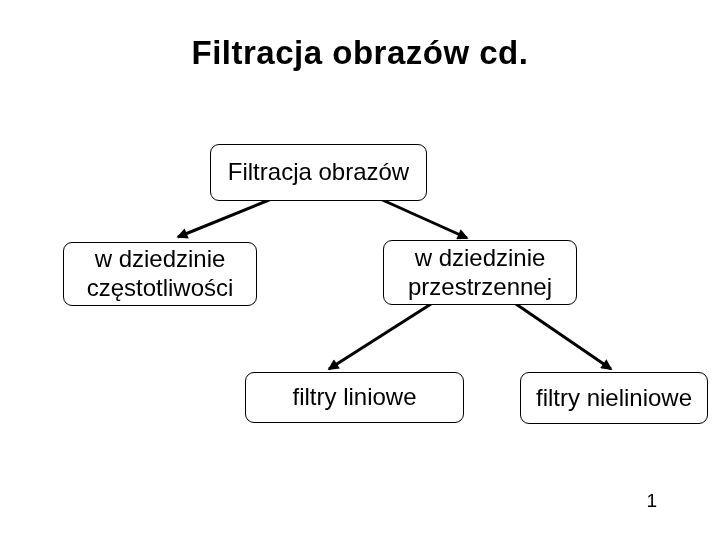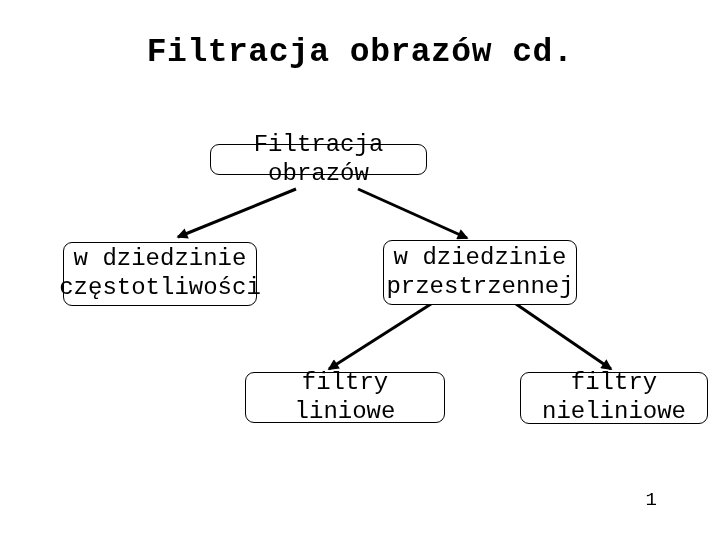--- a/index.html
+++ b/index.html
@@ -2,21 +2,21 @@
 <html><head>
 <meta charset="utf-8">
 <style>
   html, body { margin: 0; padding: 0; background: #fff; }
   .slide {
     position: relative;
     width: 720px;
     height: 540px;
     background: #ffffff;
     overflow: hidden;
-    font-family: Liberation Mono, monospace;
+    font-family: Liberation Sans, sans-serif;
     color: #000;
   }
   .title {
     position: absolute;
     left: 0;
     top: 36px;
     width: 720px;
     text-align: center;
     font-weight: bold;
     font-size: 33px;
@@ -35,24 +35,24 @@
     justify-content: center;
     text-align: center;
     border: 1px solid #000000;
     border-radius: 9px;
     background: #ffffff;
     font-size: 24px;
     line-height: 1.2;
     white-space: pre-line;
     box-sizing: border-box;
   }
-  #node-root      { left: 210px; top: 144px; width: 217px; height: 31px; }
+  #node-root      { left: 210px; top: 144px; width: 217px; height: 57px; }
   #node-frequency { left:  63px; top: 242px; width: 194px; height: 64px; }
   #node-spatial   { left: 383px; top: 240px; width: 194px; height: 65px; }
-  #node-linear    { left: 245px; top: 372px; width: 200px; height: 51px; }
+  #node-linear    { left: 245px; top: 372px; width: 219px; height: 51px; }
   #node-nonlinear { left: 520px; top: 372px; width: 188px; height: 52px; }
   .page-number {
     position: absolute;
     right: 63px;
     top: 491px;
     font-size: 19px;
     line-height: 1.0;
   }
 </style>
 </head>

